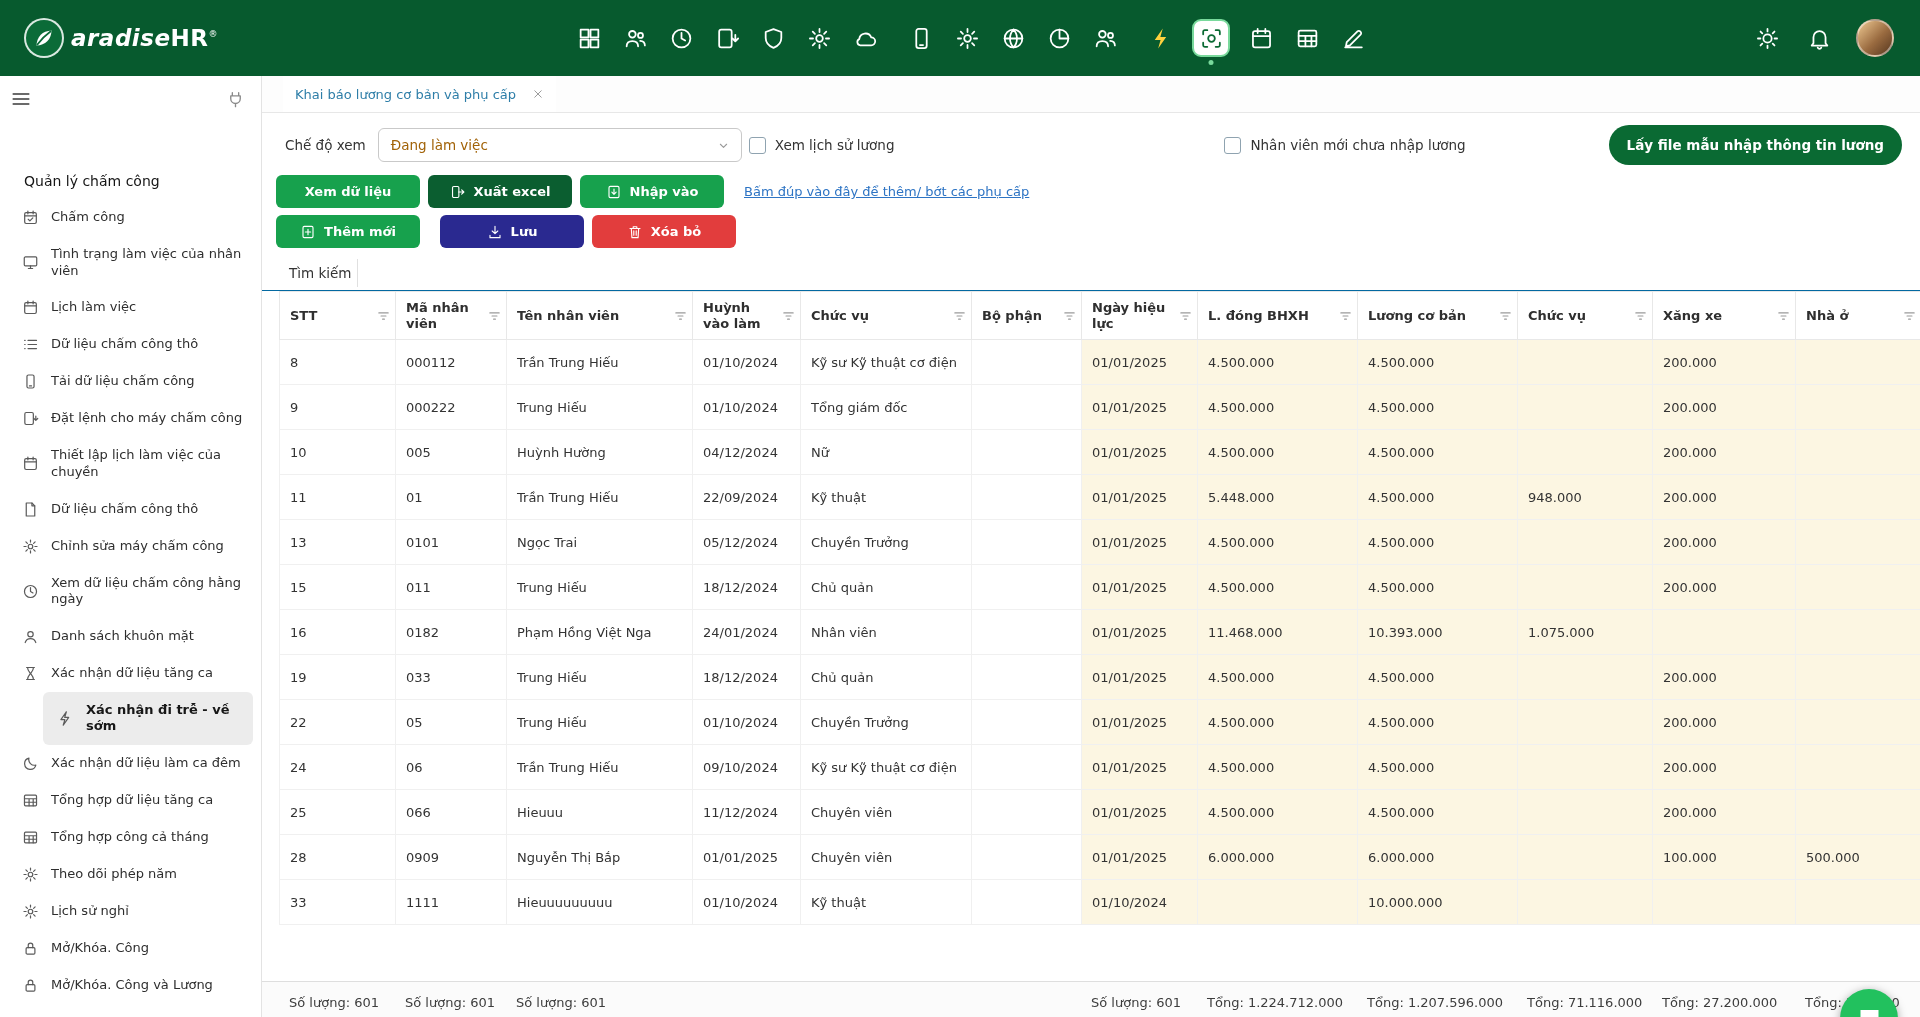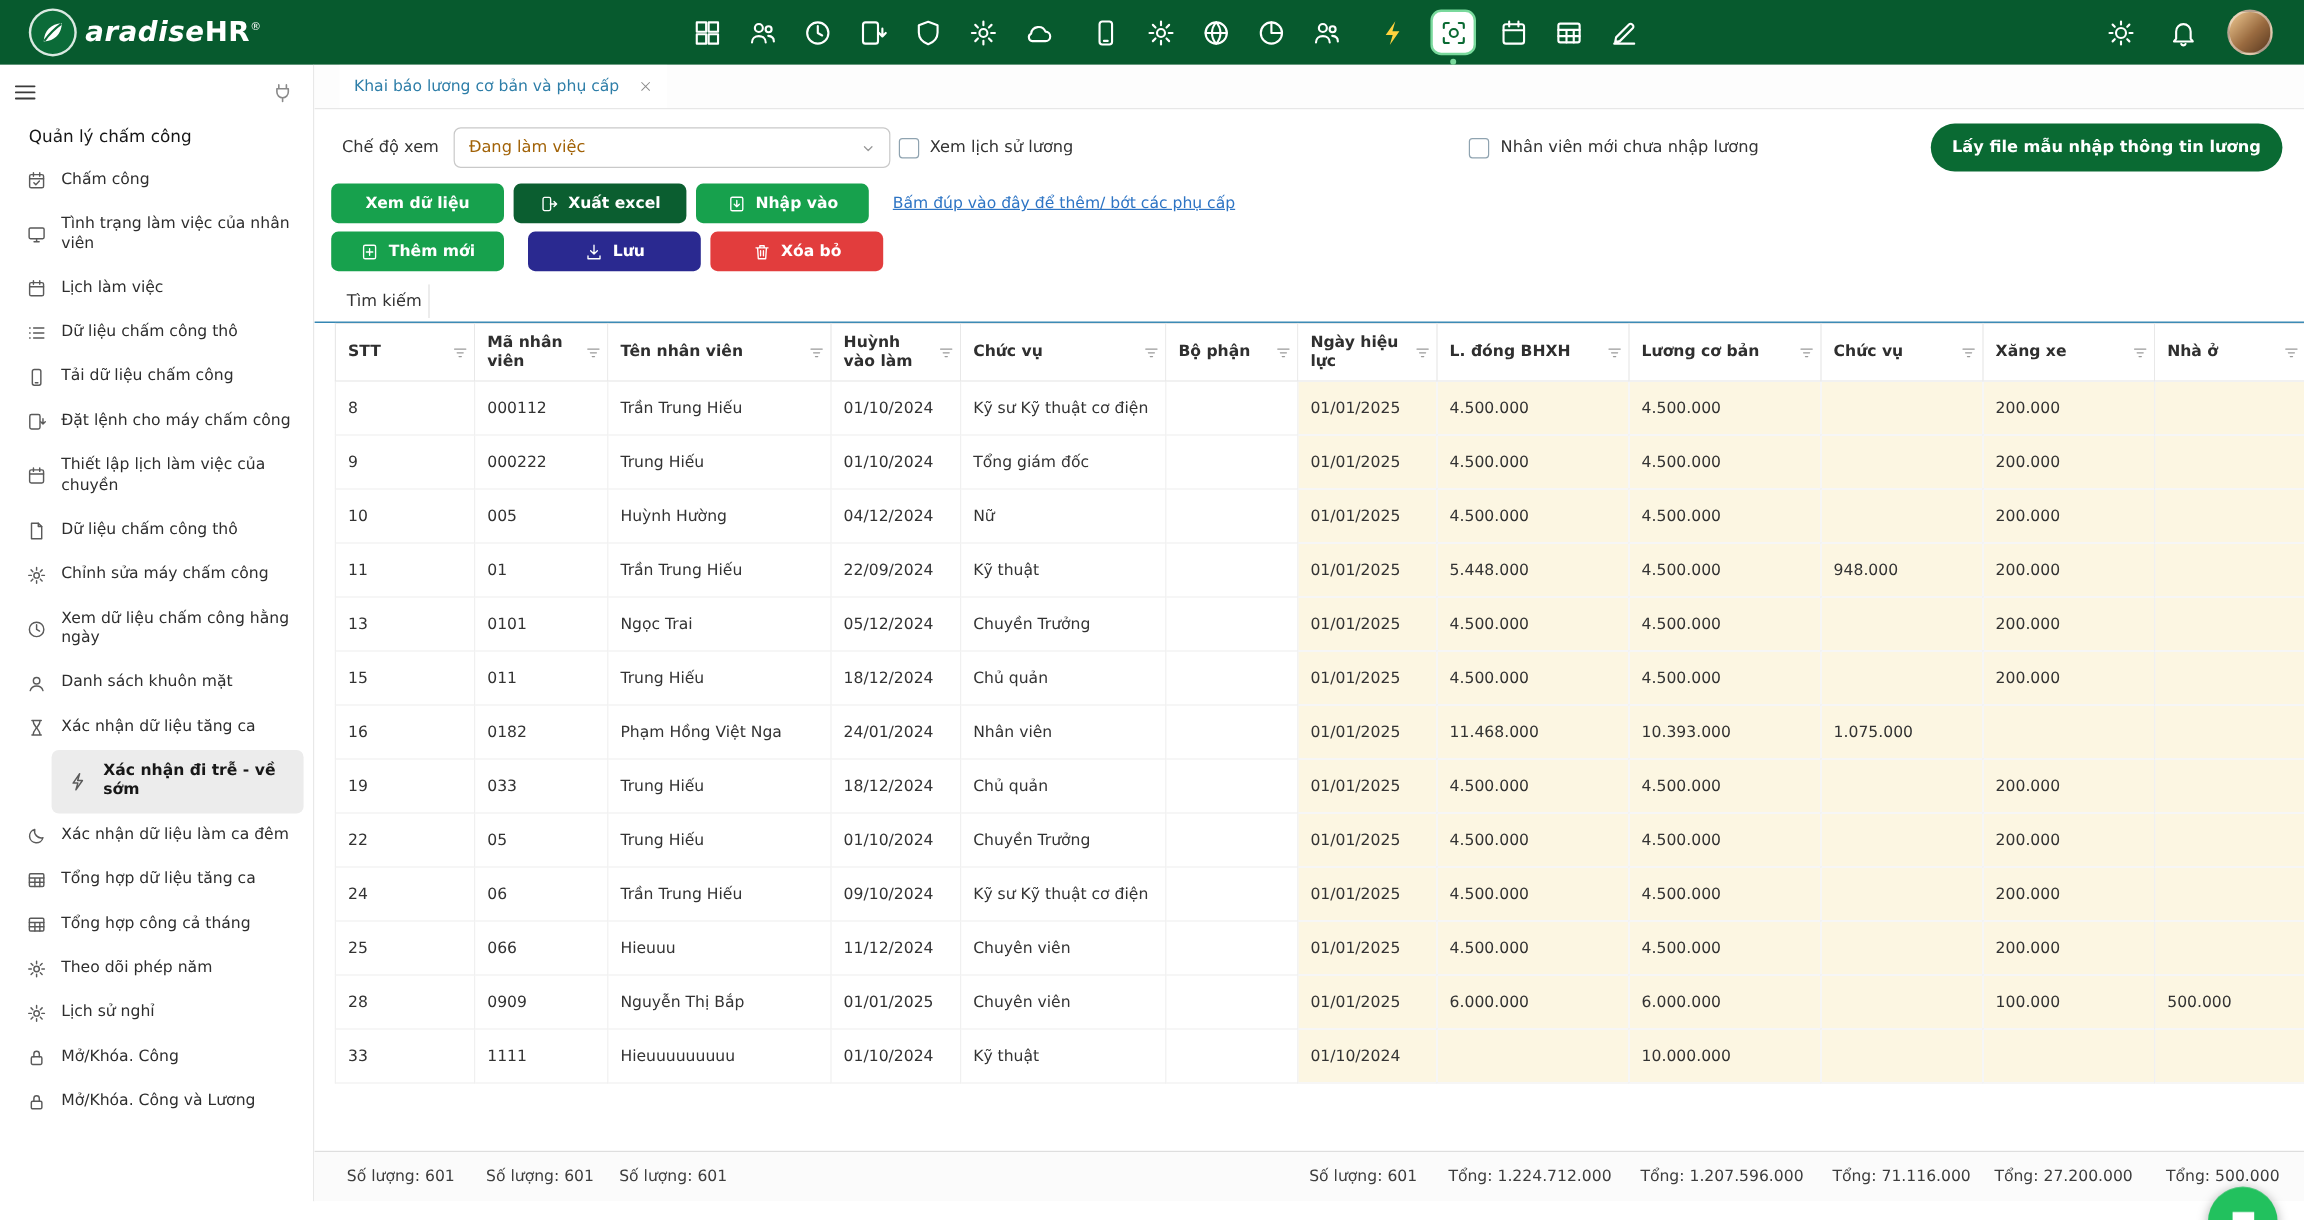--- a/index.html
+++ b/index.html
@@ -1,21 +1,21 @@
 <!DOCTYPE html>
 <html><head>
 <meta charset="utf-8">
 <style>
   * { box-sizing: border-box; margin: 0; padding: 0; }
   html,body { width:1920px; height:1017px; overflow:hidden; background:#fff;
     font-family:"DejaVu Sans","Liberation Sans",sans-serif; }
   .ic { display:block; }
 
   
-  .topbar { height:54px; background:#075a2e; display:flex; align-items:center;
+  .topbar { height:76px; background:#075a2e; display:flex; align-items:center;
     padding:0 26px 0 24px; }
   .logo { display:flex; align-items:center; gap:7px; }
   .logo-circle { width:40px; height:40px; border-radius:50%; background:#0b6b38;
     border:2px solid rgba(255,255,255,.85); display:flex; align-items:center; justify-content:center; }
   .logo-circle svg { width:26px; height:26px; }
   .logo-text { color:#fff; font-size:23px; letter-spacing:.5px; }
   .logo-text i { font-style:italic; font-weight:600; }
   .logo-text b { font-weight:800; }
   .logo-text sup { font-size:9px; vertical-align:super; }
   .tb-groups { display:flex; align-items:center; gap:26px; margin-left:356px; }
@@ -36,21 +36,21 @@
   
   .shell { display:flex; height:947px; }
 
   
   .sidebar { width:262px; flex:none; border-right:1px solid #e3e3e3; display:flex;
     flex-direction:column; overflow:hidden; background:#fff; }
   .sidebar-top { height:46px; flex:none; display:flex; align-items:center;
     justify-content:space-between; padding:0 16px 0 10px; }
   .hamburger .ic { width:22px; height:22px; color:#3a3a3a; }
   .pin .ic { width:19px; height:19px; color:#8a8a8a; }
-  .side-title { font-size:14px; color:#161616; padding:6px 0 8px 24px; flex:none; }
+  .side-title { font-size:14px; color:#161616; padding:6px 0 8px 24px; flex:none;margin-top:45px; }
   .side-menu { flex:1; overflow:hidden; padding:2px 8px 0 8px; }
   .side-item { display:flex; align-items:center; gap:12px; padding:10px 6px 10px 14px;
     border-radius:6px; cursor:pointer; color:#2e2e2e; font-size:13px; line-height:1.28; }
   .side-item .ic { width:17px; height:17px; color:#5a5a5a; flex:none; }
   .side-item.selected { background:#ececec; font-weight:600; color:#171717;margin-left:35px; }
 
   
   .main { flex:1; display:flex; flex-direction:column; overflow:hidden; background:#fff; }
   .tabbar { height:37px; flex:none; display:flex; align-items:stretch; background:#fdfdfd;
     border-bottom:1px solid #e7e7e7; padding-left:21px; }

